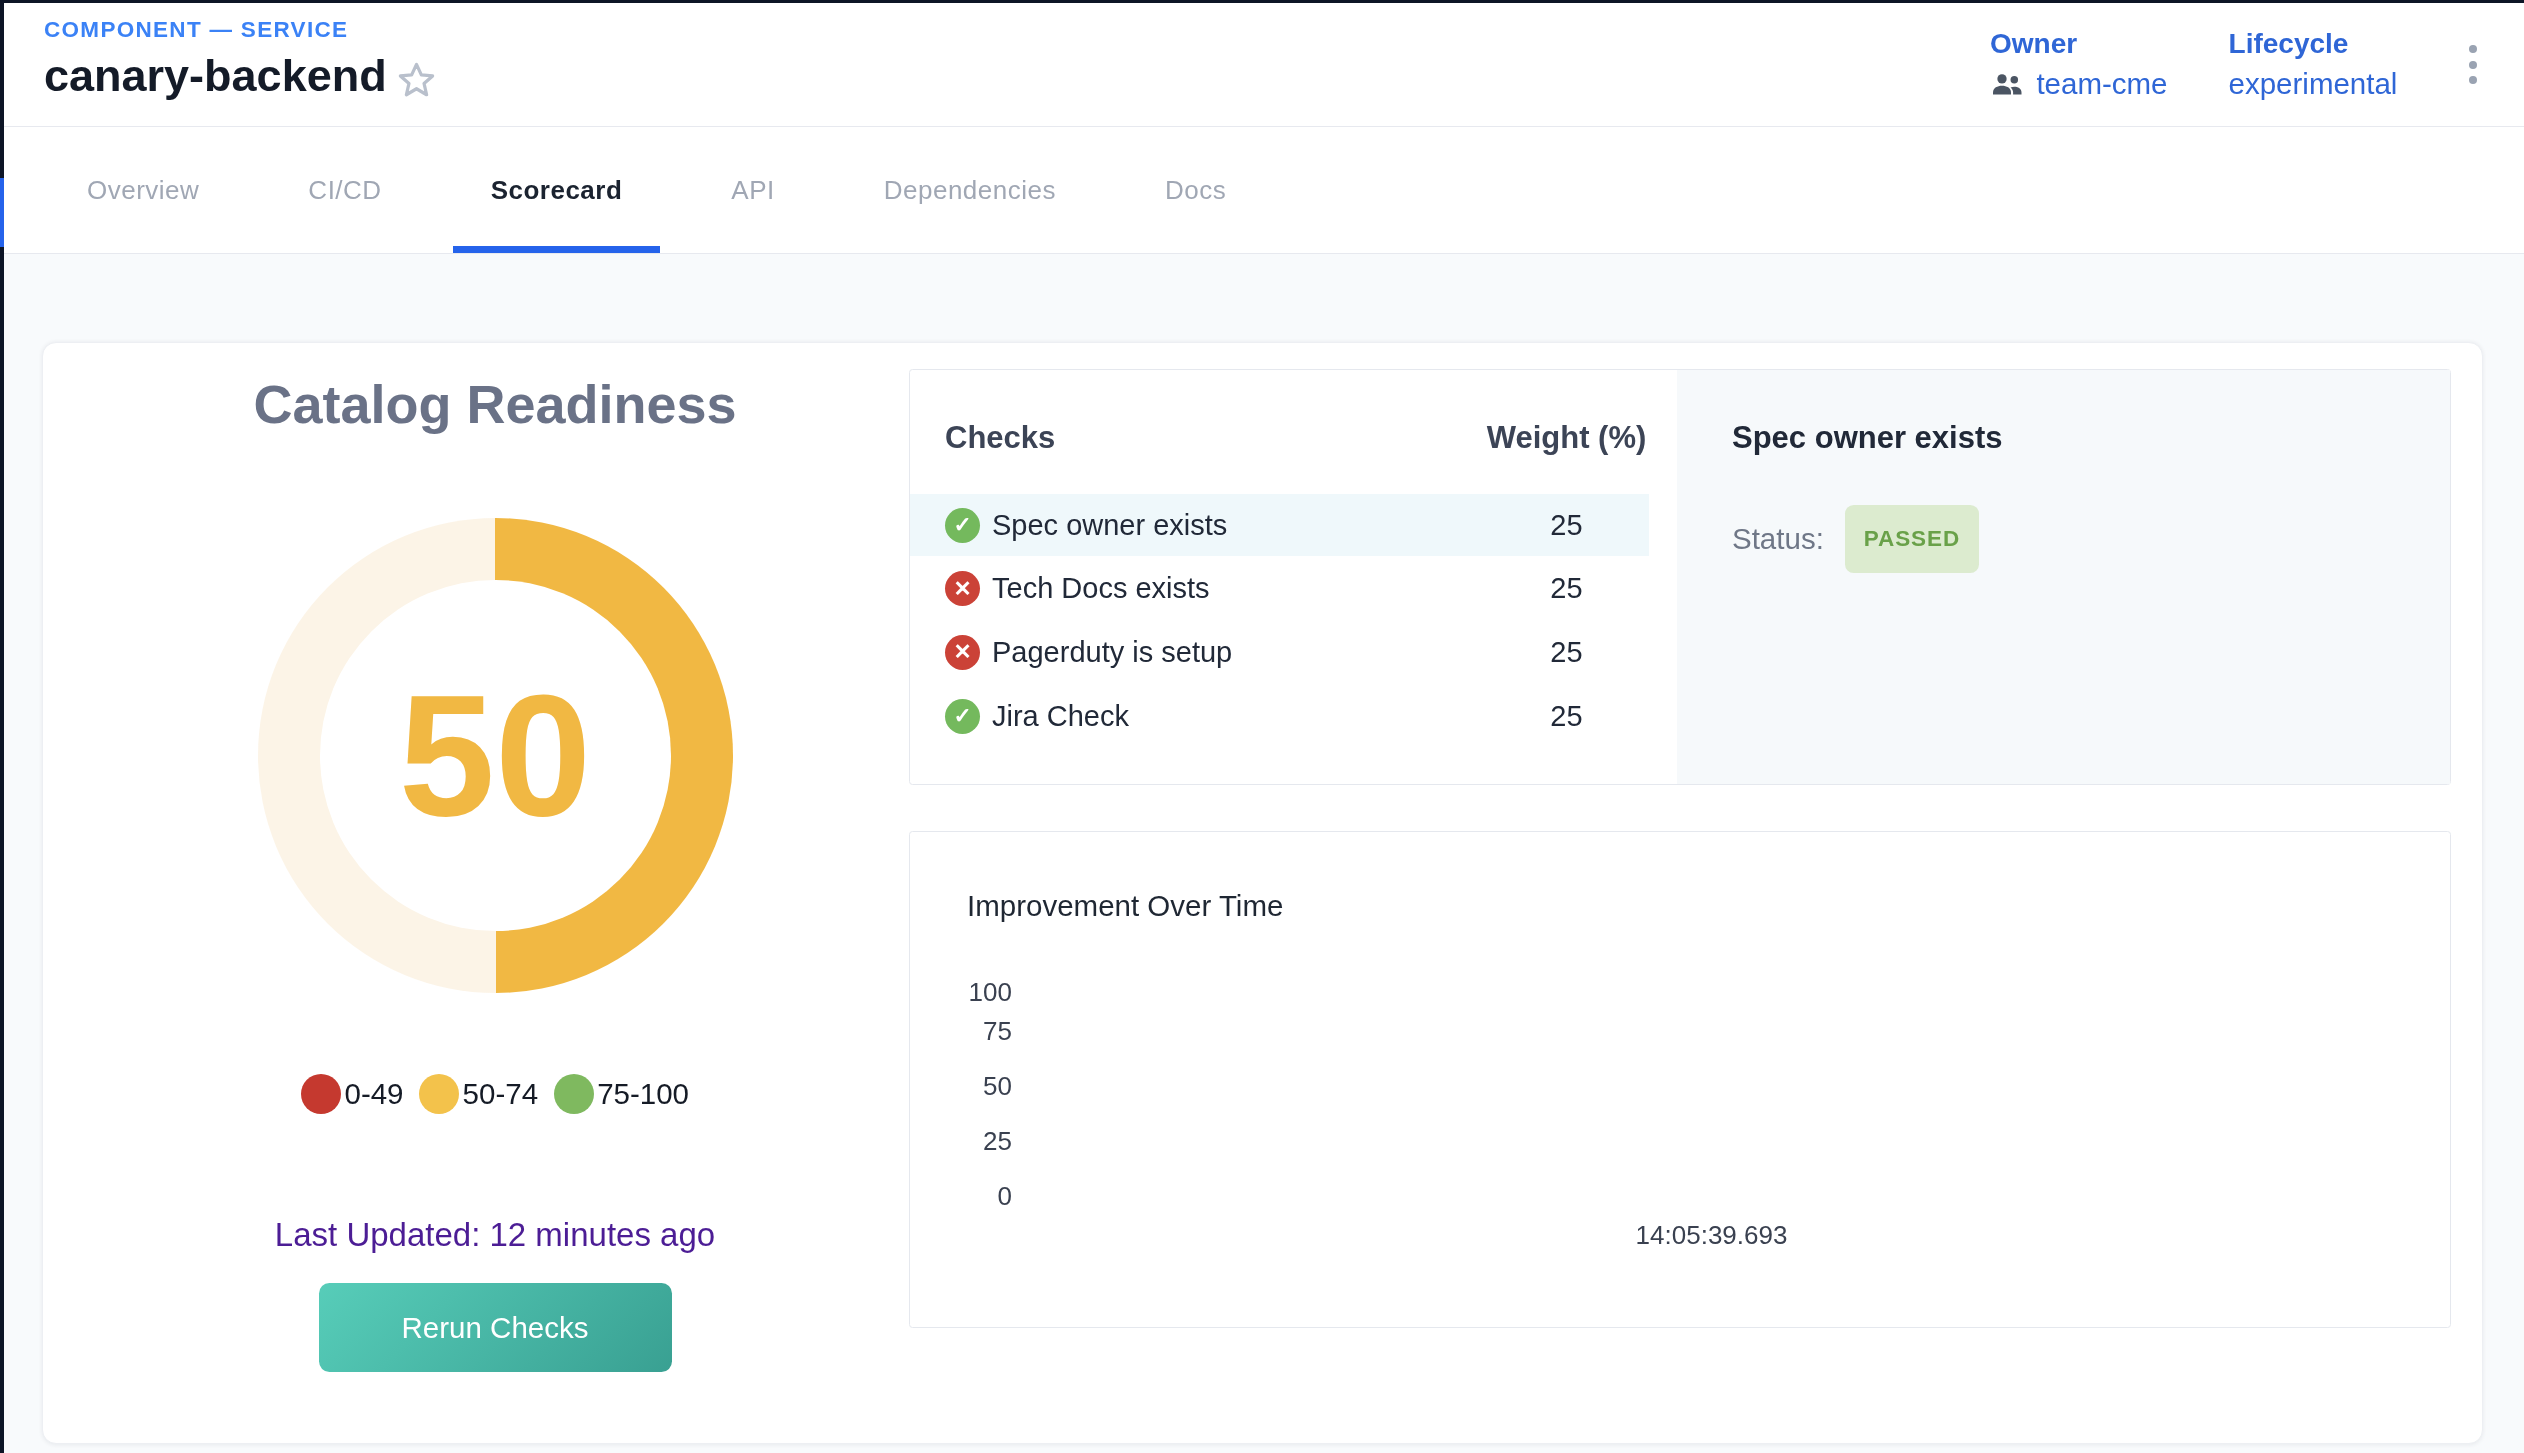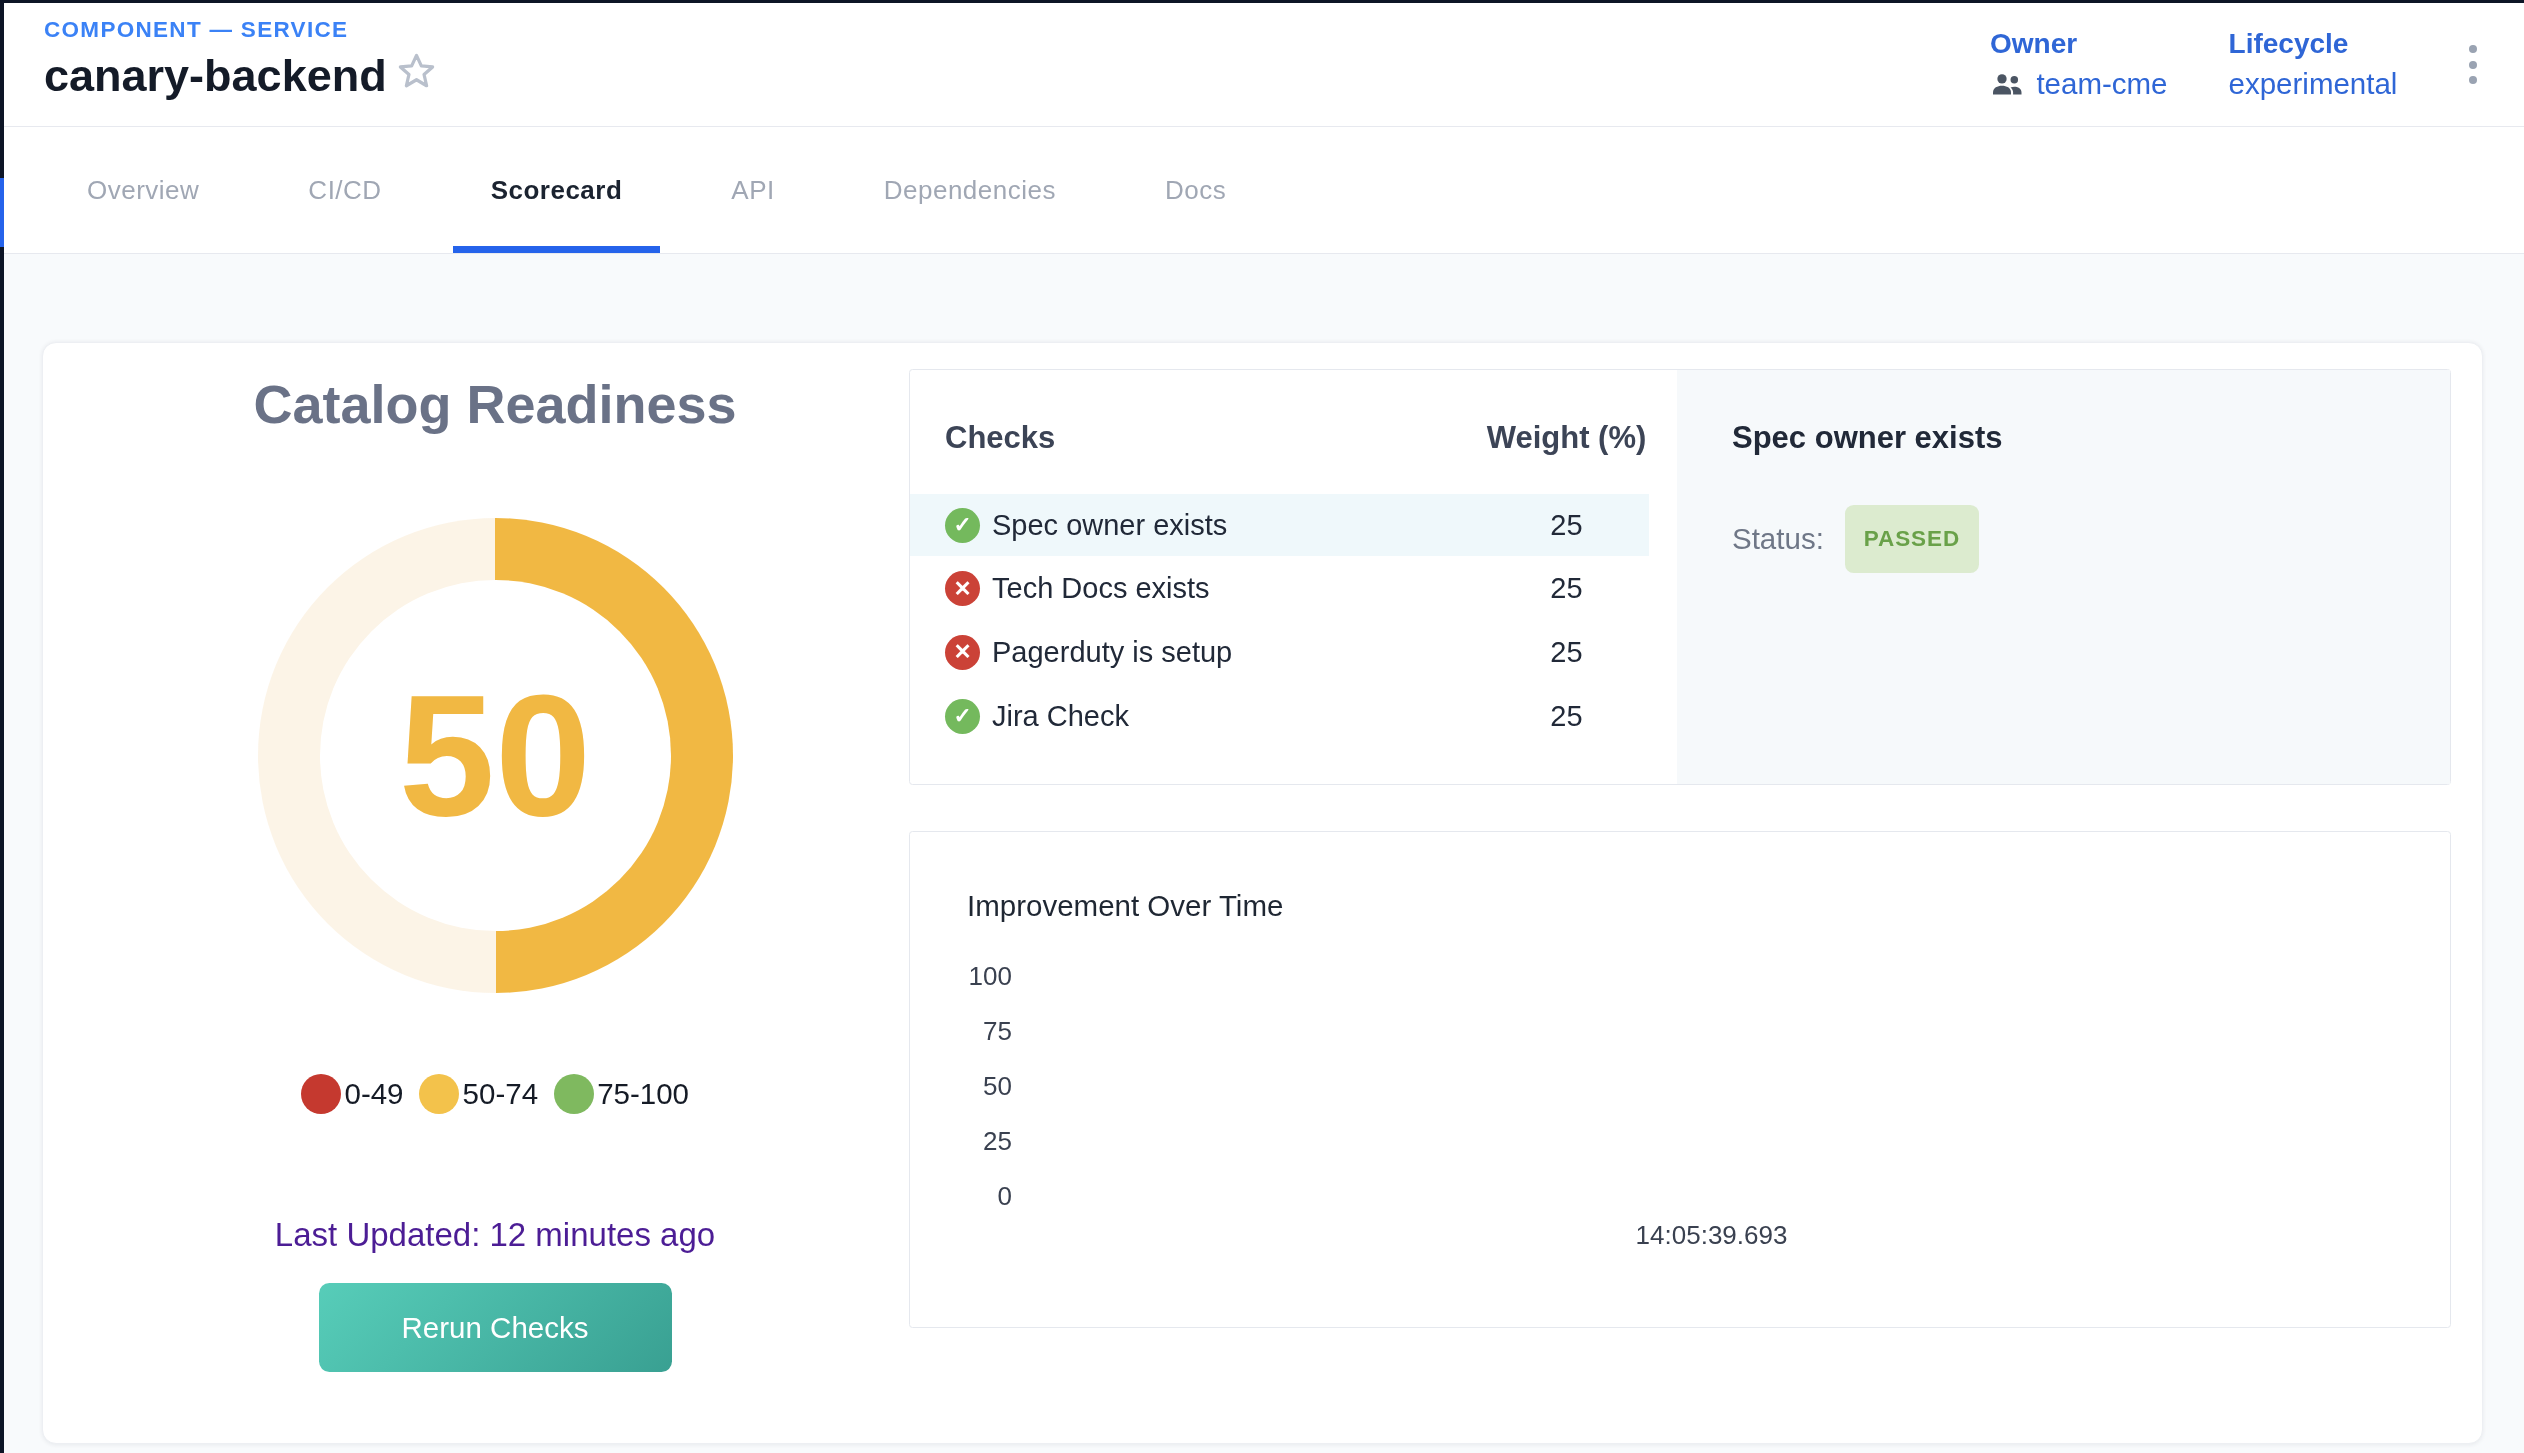--- a/index.html
+++ b/index.html
@@ -7,21 +7,21 @@
   body{width:2525px;height:1454px;font-family:"Liberation Sans",sans-serif;background:#fff;position:relative}
 
   
   .edge-left{position:absolute;left:0;top:0;width:4.3px;height:1454px;background:#0D1526;z-index:40}
   .edge-top{position:absolute;left:0;top:0;width:2525px;height:2.6px;background:#0D1526;z-index:41}
   .edge-blue{position:absolute;left:0;top:178px;width:4.3px;height:69px;background:#2563EB;z-index:42}
 
   
   .app-header{height:127px;border-bottom:1.7px solid #E7E9EF;display:flex;align-items:flex-start;padding:17.3px 38px 0 44px;background:#fff}
   .kind{font-size:22.5px;letter-spacing:1.3px;color:#3b82f6;font-weight:700}
-  .name-row{display:flex;align-items:flex-start;margin-top:7px;gap:8px}
+  .name-row{display:flex;align-items:flex-end;margin-top:7px;gap:8px}
   .name{font-size:45px;font-weight:700;color:#141B28}
   .star{display:flex;align-items:center;cursor:pointer}
   .star svg{width:43px;height:43px;display:block}
   .header-right{margin-left:auto;display:flex;align-items:center;gap:61px;height:95px}
   .meta{display:flex;flex-direction:column;gap:7px}
   .meta-label{font-size:28px;font-weight:700;color:#2F66D6}
   .meta-value{font-size:29.5px;color:#2F66D6;display:flex;align-items:center;gap:10.4px}
   .group-icon svg{width:36px;height:26px;display:block}
   .kebab{display:flex;flex-direction:column;gap:7.8px;padding:5.2px 10.4px;cursor:pointer}
   .kebab i{width:7.8px;height:7.8px;border-radius:50%;background:#9AA3B2}
@@ -66,21 +66,21 @@
   .detail-panel{flex:1;background:#F6F9FB;padding:50px 35px 0 55px}
   .detail-title{font-size:31px;font-weight:700;color:#212938}
   .status-row{margin-top:49px;display:flex;align-items:center;gap:21px}
   .status-label{font-size:29.5px;color:#6F7787}
   .status-badge{background:#DCEBCF;color:#69A149;font-size:22.5px;font-weight:600;letter-spacing:0.9px;padding:21px 19px;border-radius:8.7px}
 
   
   .chart-box{margin-top:46px;height:497px;border:1.7px solid #E5E8EE;border-radius:3.5px;background:#fff;position:relative}
   .chart-title{position:absolute;left:57px;top:57px;font-size:29.5px;font-weight:500;color:#1F2733}
   .ytick{position:absolute;width:78px;text-align:right;left:24px;font-size:26px;color:#3A4150;line-height:26px}
-  .yt-0{top:131px}.yt-1{top:186px}.yt-2{top:241px}.yt-3{top:296px}.yt-4{top:351px}
+  .yt-0{top:147px}.yt-1{top:186px}.yt-2{top:241px}.yt-3{top:296px}.yt-4{top:351px}
   .xtick{position:absolute;width:277px;text-align:center;left:663px;top:388px;font-size:26px;color:#3A4150}
 </style>
 </head>
 <body>
 
 <div class="edge-left"></div>
 <div class="edge-top"></div>
 <div class="edge-blue"></div>
 
 <header class="app-header">

